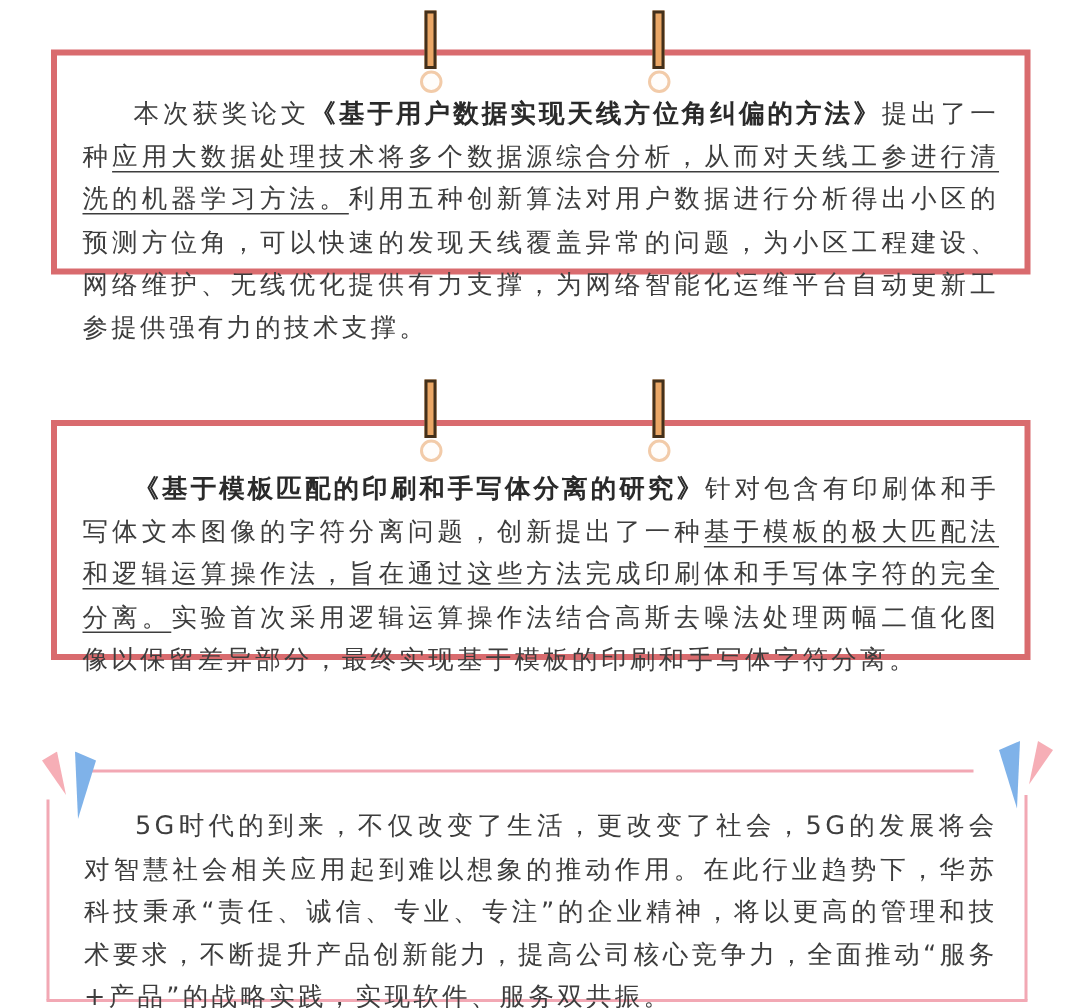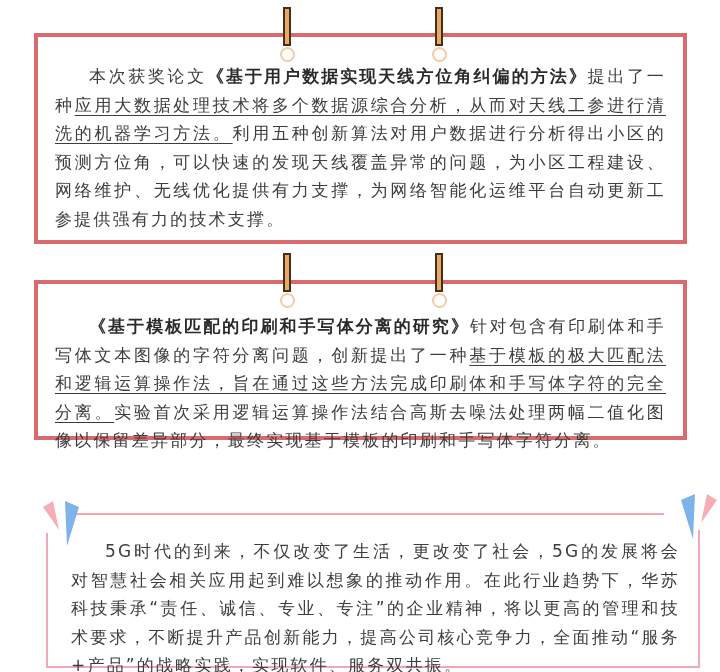--- a/index.html
+++ b/index.html
@@ -13,21 +13,21 @@
   }
   
   .red-box{
     position:absolute;
     left:34px;width:653px;
     box-sizing:border-box;
     border:4px solid #d96b6e;
     background:#ffffff;
     z-index:1;
   }
-  .box1{top:33px;height:211px;padding:25px 17px 0 17px;}
+  .box1{top:33px;height:150px;padding:25px 17px 0 17px;}
   .box2{top:280px;height:160px;padding:28px 17px 0 17px;}
   .para{
     margin:0;
     font-size:17px;
     line-height:28.5px;
     letter-spacing:2.2px;
     color:#3d3d3d;
     text-align:justify;
     text-indent:2em;
   }
@@ -54,21 +54,21 @@
   .pin-ring{
     width:11px;height:11px;
     margin-top:1px;
     border:2.5px solid #f2cba9;
     border-radius:50%;
     background:#fffdfb;
   }
   
   .quote-panel{
     position:absolute;
-    left:46px;top:513px;
+    left:31px;top:513px;
     width:654px;height:155px;
     background:#ffffff;
     z-index:1;
   }
   .q-line{position:absolute;background:#f2a8b4;}
   .q-top{left:24px;top:0;width:594px;height:1.6px;}
   .q-left{left:0;top:20px;width:1.6px;height:134px;}
   .q-right{left:652px;top:17px;width:1.6px;height:137px;}
   .q-bottom{left:0;top:153px;width:654px;height:1.6px;}
   .quote-text{

